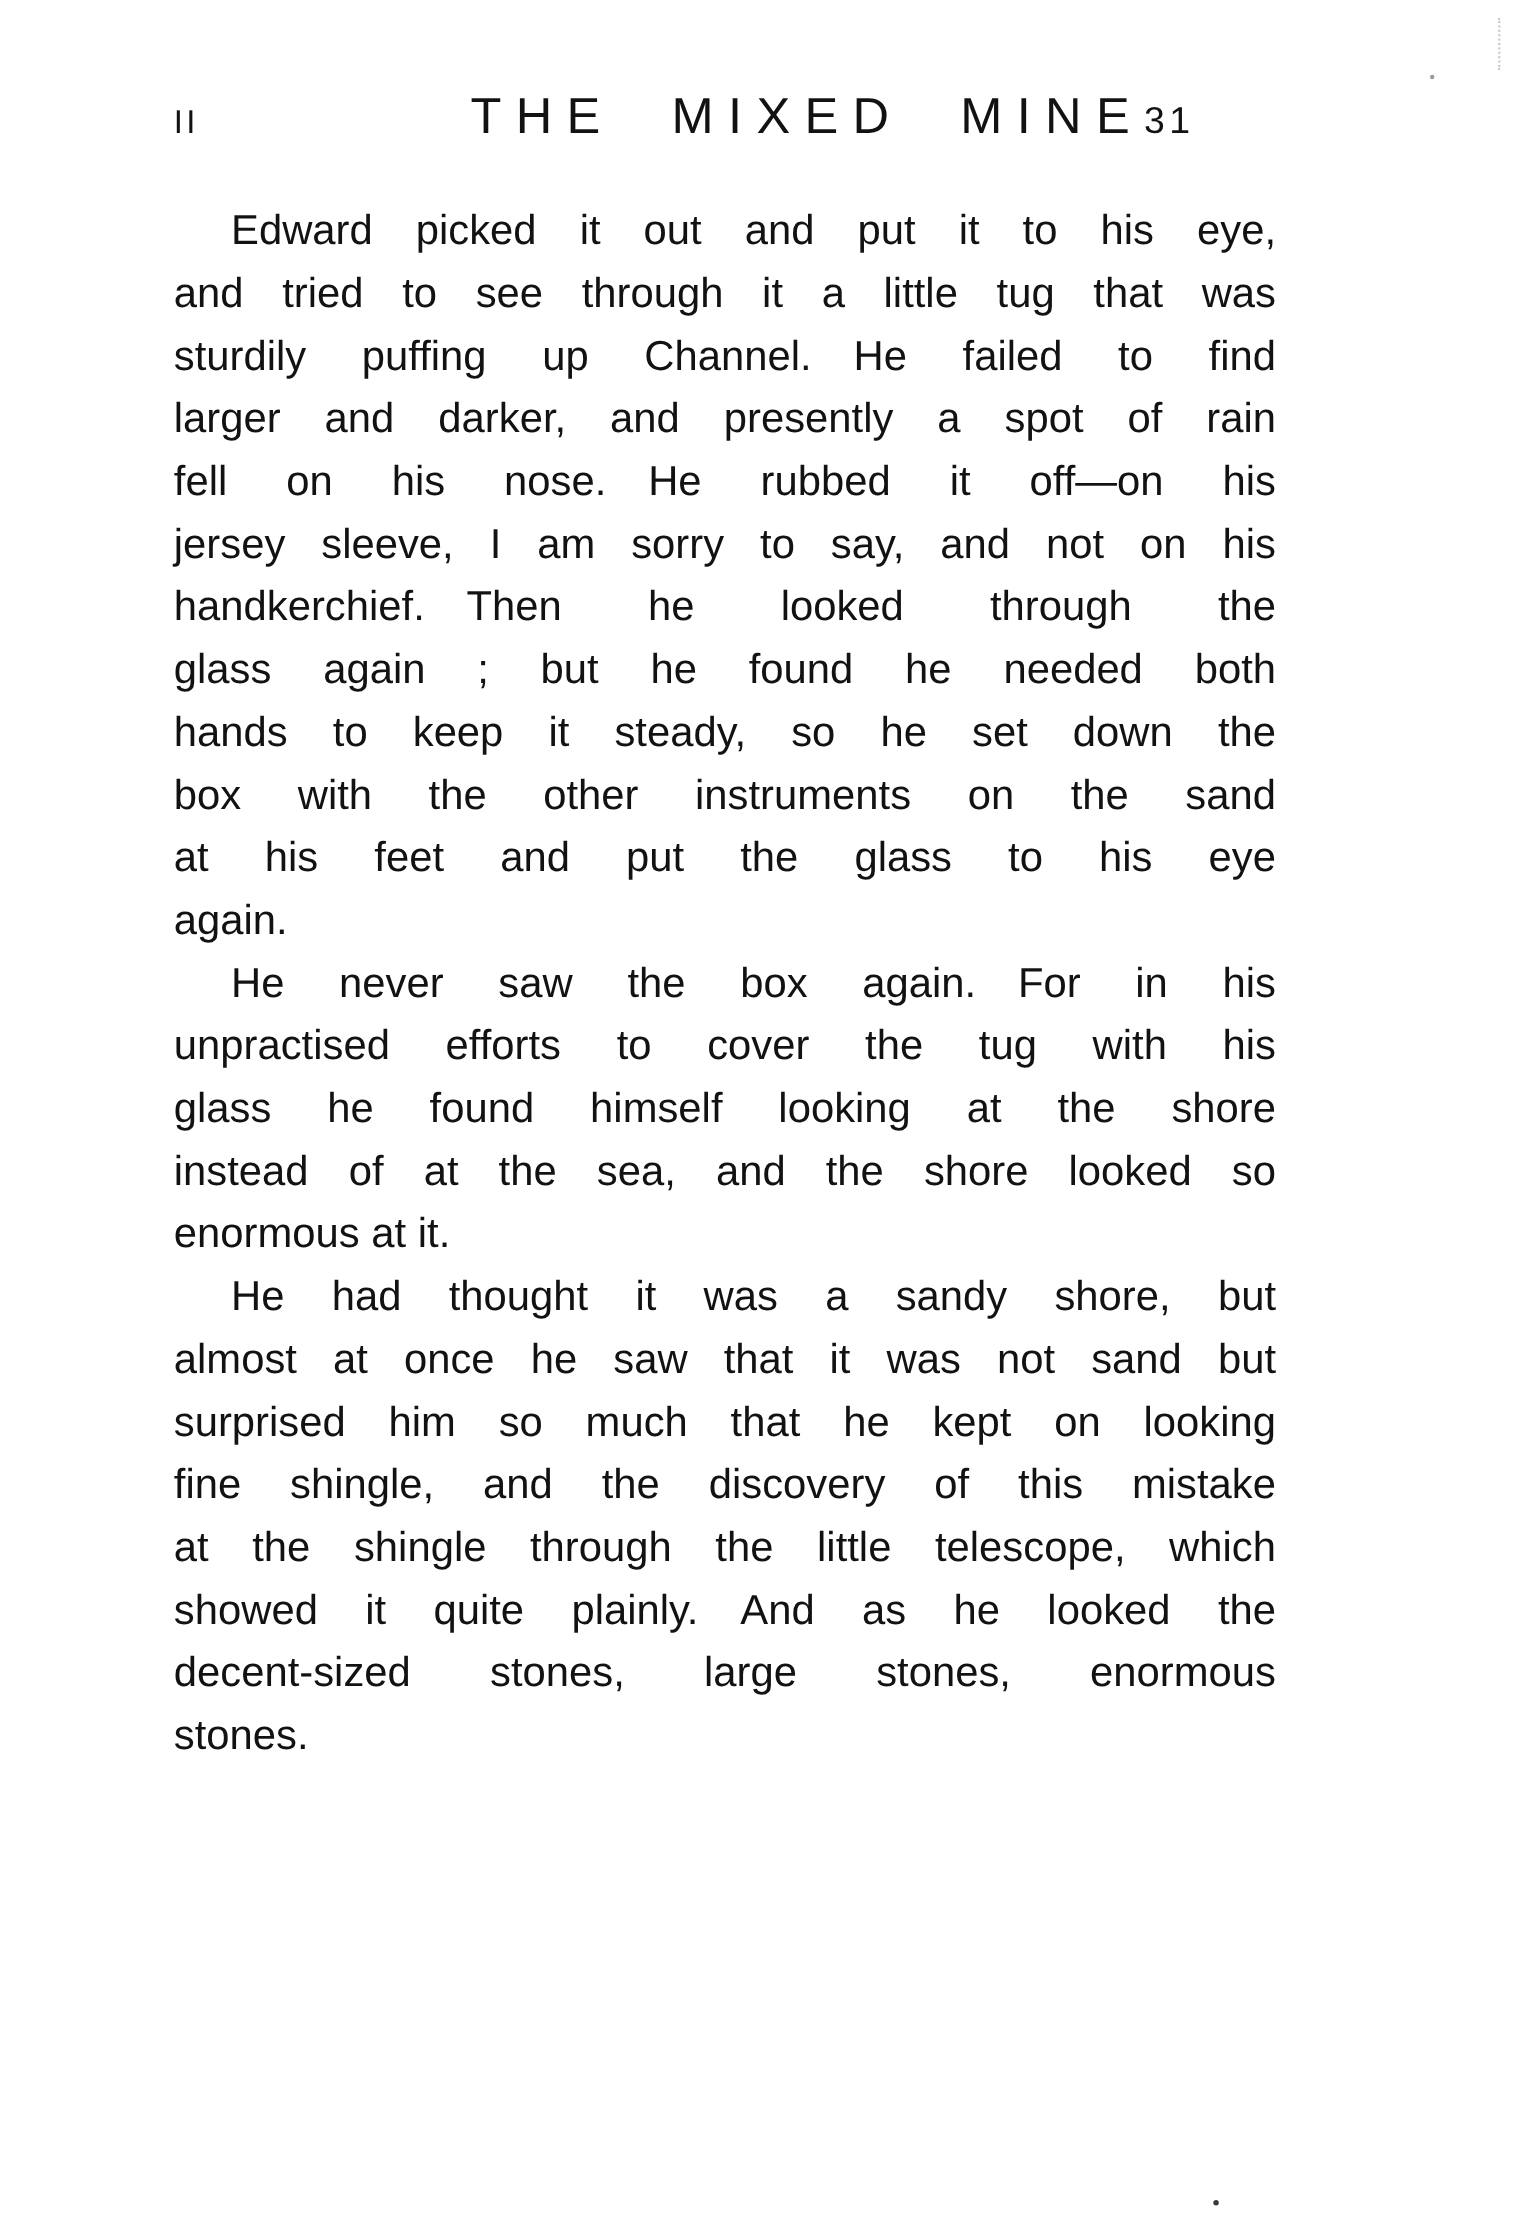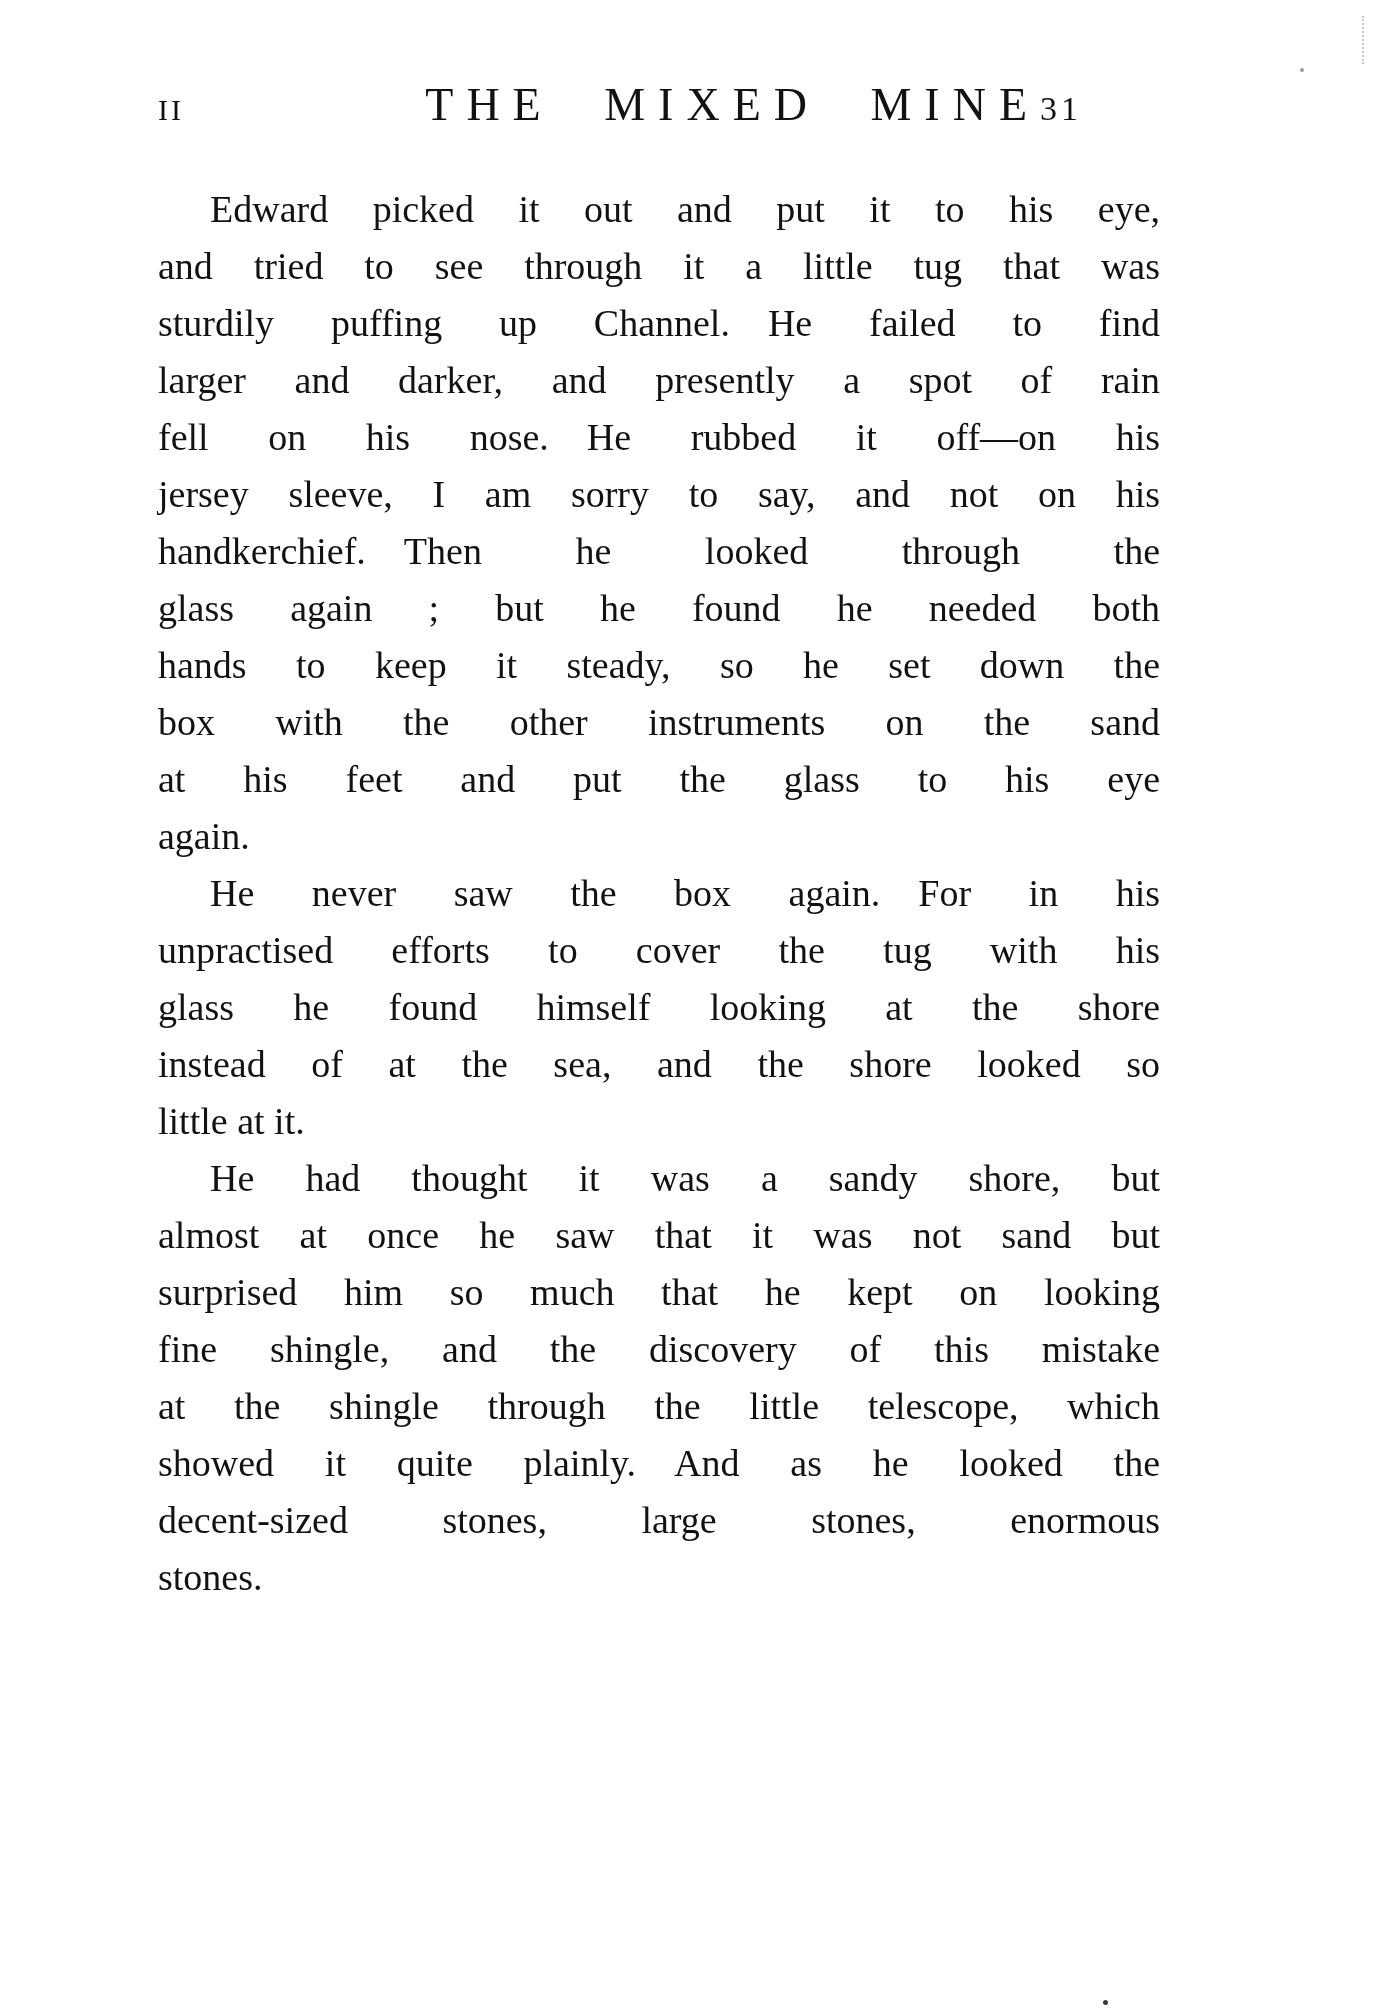--- a/index.html
+++ b/index.html
@@ -6,21 +6,21 @@
     margin: 0;
     padding: 0;
     background: #ffffff;
   }
   .page {
     position: relative;
     width: 1386px;
     height: 2015px;
     background: #ffffff;
     overflow: hidden;
-    font-family: Liberation Serif, serif;
+    font-family: Liberation Sans, sans-serif;
     color: #121212;
   }
   .column {
     position: absolute;
     left: 158px;
     top: 78px;
     width: 1002px;
   }
   .running-header {
     display: flex;
@@ -118,21 +118,21 @@
         <div class="line">box with the other instruments on the sand</div>
         <div class="line">at his feet and put the glass to his eye</div>
         <div class="line last">again.</div>
       </div>
 
       <div class="para">
         <div class="line first">He never saw the box again. For in his</div>
         <div class="line">unpractised efforts to cover the tug with his</div>
         <div class="line">glass he found himself looking at the shore</div>
         <div class="line">instead of at the sea, and the shore looked so</div>
-        <div class="line last">little at it.</div>
+        <div class="line last">enormous at it.</div>
       </div>
 
       <div class="para">
         <div class="line first">He had thought it was a sandy shore, but</div>
         <div class="line">almost at once he saw that it was not sand but</div>
         <div class="line">surprised him so much that he kept on looking</div>
         <div class="line">fine shingle, and the discovery of this mistake</div>
         <div class="line">at the shingle through the little telescope, which</div>
         <div class="line">showed it quite plainly. And as he looked the</div>
         <div class="line">decent-sized stones, large stones, enormous</div>

